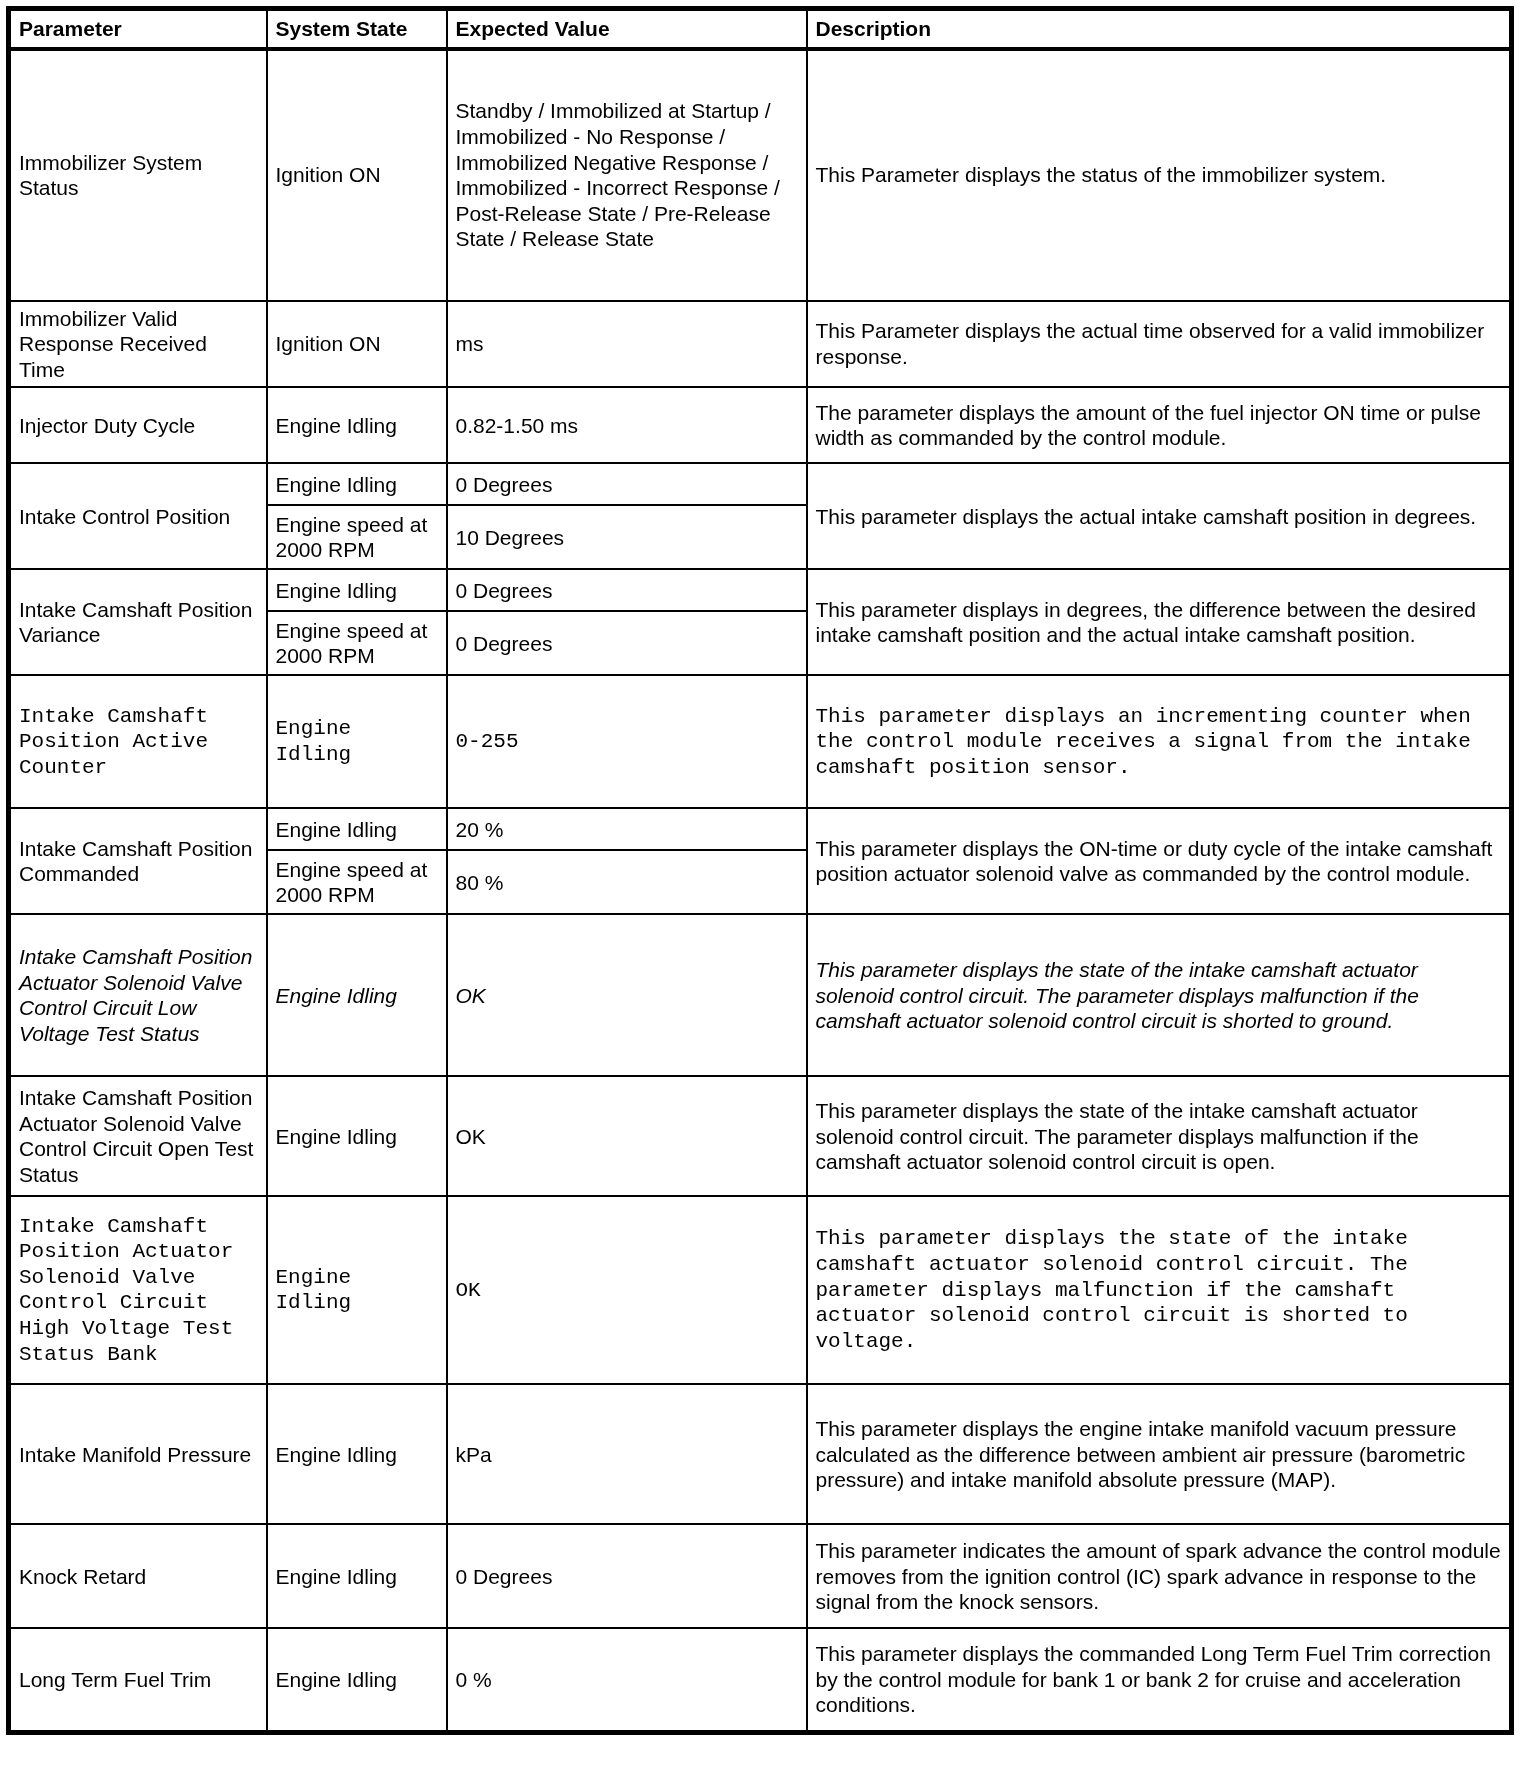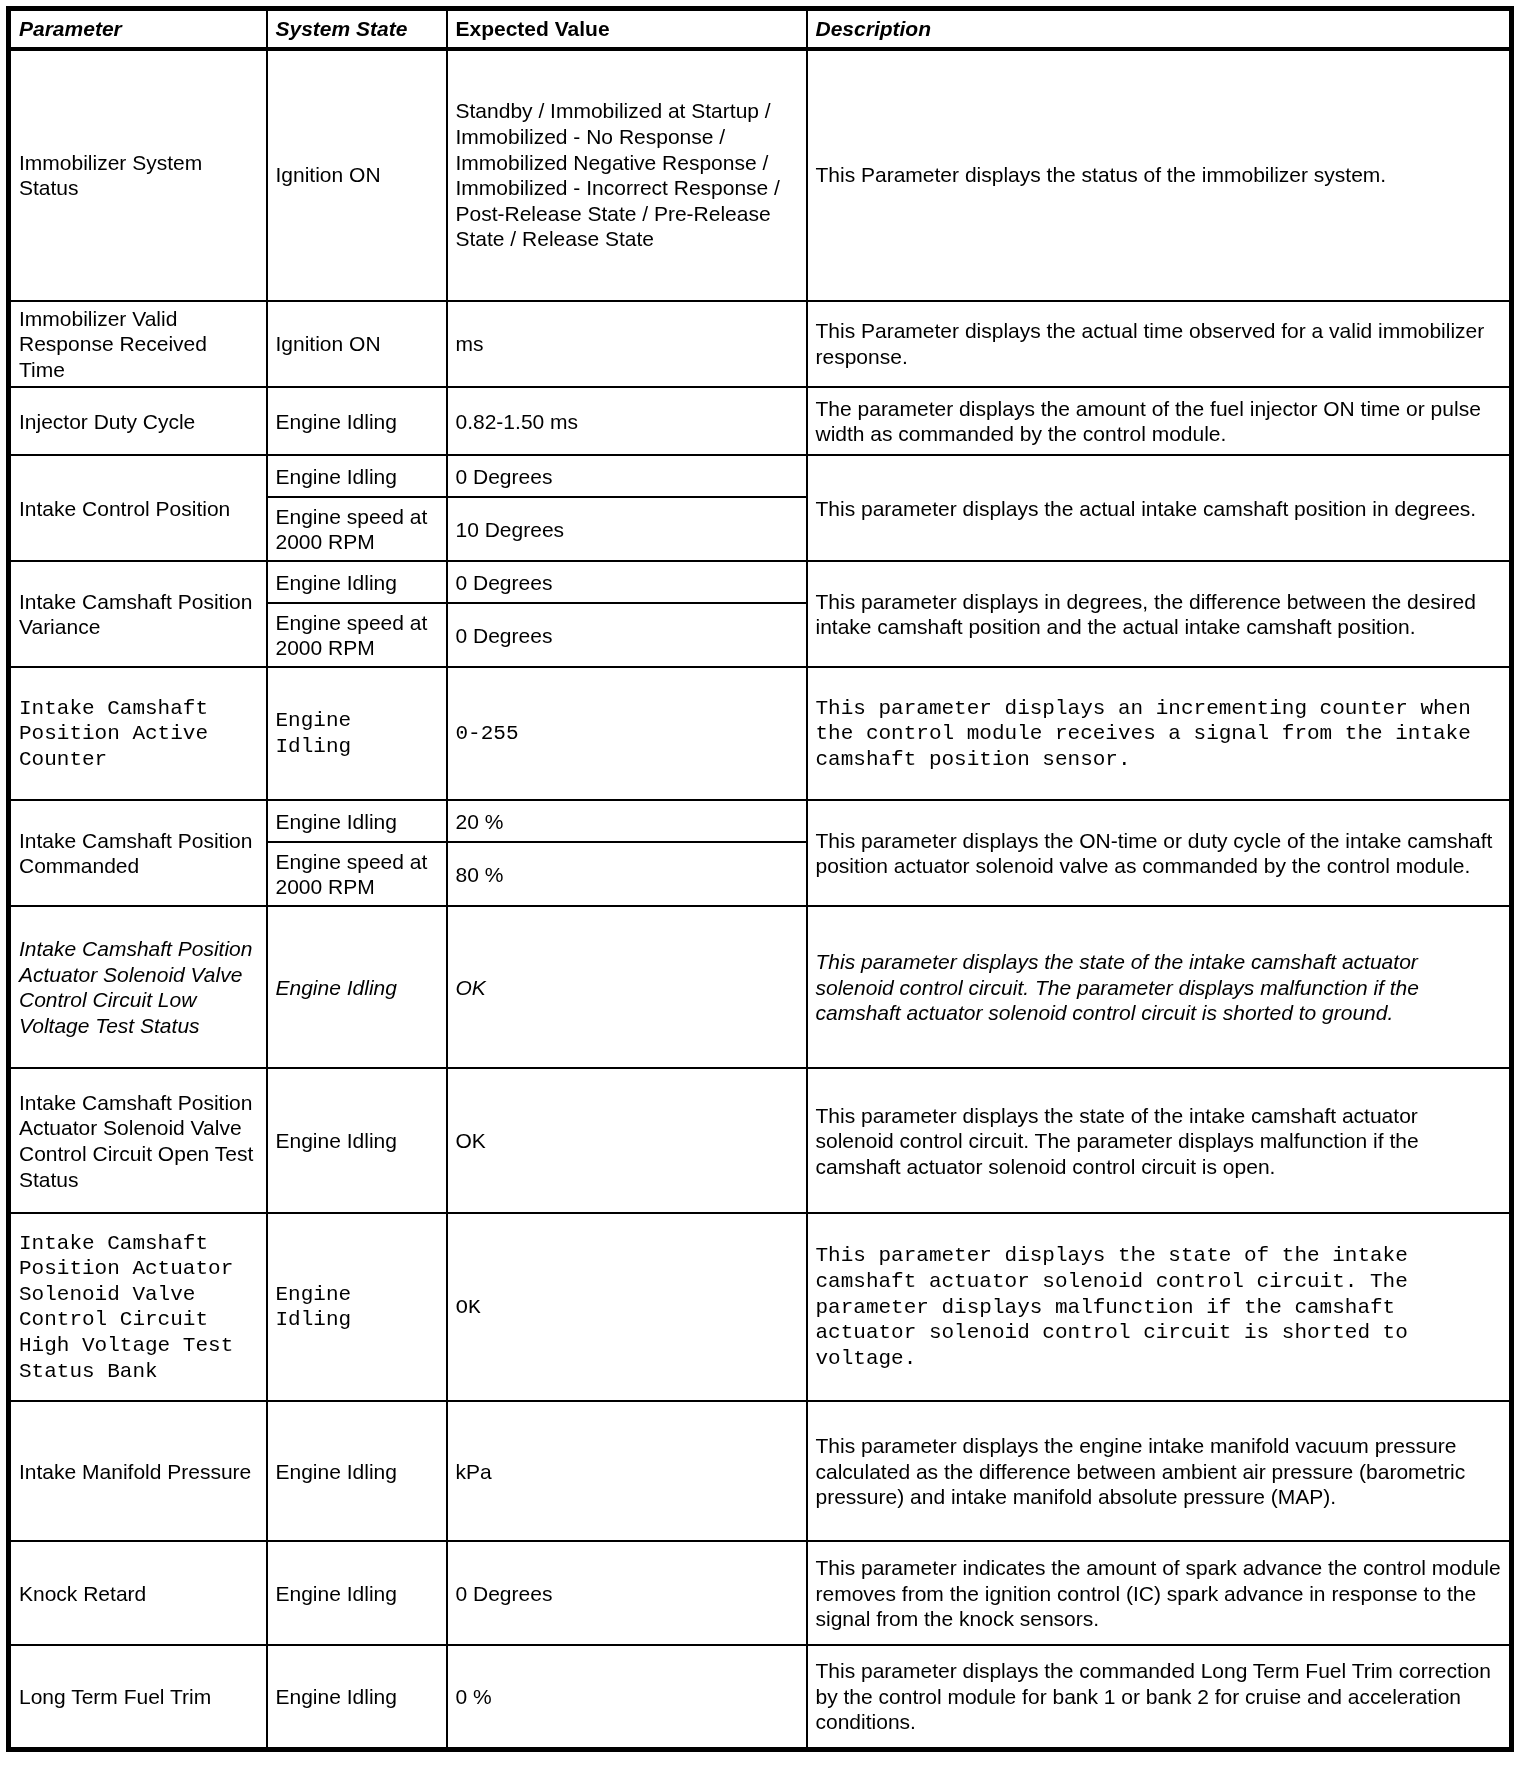--- a/index.html
+++ b/index.html
@@ -28,21 +28,21 @@
     vertical-align: middle;
     text-align: left;
     word-wrap: break-word;
     overflow: hidden;
   }
   table.spec-table thead th {
     font-weight: bold;
     border-bottom: 4px solid #000000;
     padding: 5px 8px;
   }
-  th.center, td.center { text-align: center; font-style: italic; }
+  th.center, td.center { text-align: center; }
   col.c-param { width: 258px; }
   col.c-state { width: 180px; }
   col.c-value { width: 360px; }
 </style>
 </head>
 <body>
 
 <table class="spec-table">
   <colgroup>
     <col class="c-param">
@@ -67,21 +67,21 @@
       <td>This Parameter displays the status of the immobilizer system.</td>
     </tr>
 
     <tr style="height:80px;">
       <td>Immobilizer Valid Response Received Time</td>
       <td>Ignition ON</td>
       <td>ms</td>
       <td>This Parameter displays the actual time observed for a valid immobilizer response.</td>
     </tr>
 
-    <tr style="height:68px;">
+    <tr style="height:76px;">
       <td>Injector Duty Cycle</td>
       <td>Engine Idling</td>
       <td>0.82-1.50 ms</td>
       <td>The parameter displays the amount of the fuel injector ON time or pulse width as commanded by the control module.</td>
     </tr>
 
     <tr style="height:42px;">
       <td rowspan="2">Intake Control Position</td>
       <td>Engine Idling</td>
       <td>0 Degrees</td>
@@ -121,21 +121,21 @@
       <td>80 %</td>
     </tr>
 
     <tr style="height:162px;font-style:italic;">
       <td>Intake Camshaft Position Actuator Solenoid Valve Control Circuit Low Voltage Test Status</td>
       <td>Engine Idling</td>
       <td>OK</td>
       <td>This parameter displays the state of the intake camshaft actuator solenoid control circuit. The parameter displays malfunction if the camshaft actuator solenoid control circuit is shorted to ground.</td>
     </tr>
 
-    <tr style="height:145px;">
+    <tr style="height:120px;">
       <td>Intake Camshaft Position Actuator Solenoid Valve Control Circuit Open Test Status</td>
       <td>Engine Idling</td>
       <td>OK</td>
       <td>This parameter displays the state of the intake camshaft actuator solenoid control circuit. The parameter displays malfunction if the camshaft actuator solenoid control circuit is open.</td>
     </tr>
 
     <tr style="height:188px;font-family:Liberation Mono, monospace;">
       <td>Intake Camshaft Position Actuator Solenoid Valve Control Circuit High Voltage Test Status Bank</td>
       <td>Engine Idling</td>
       <td>OK</td>

